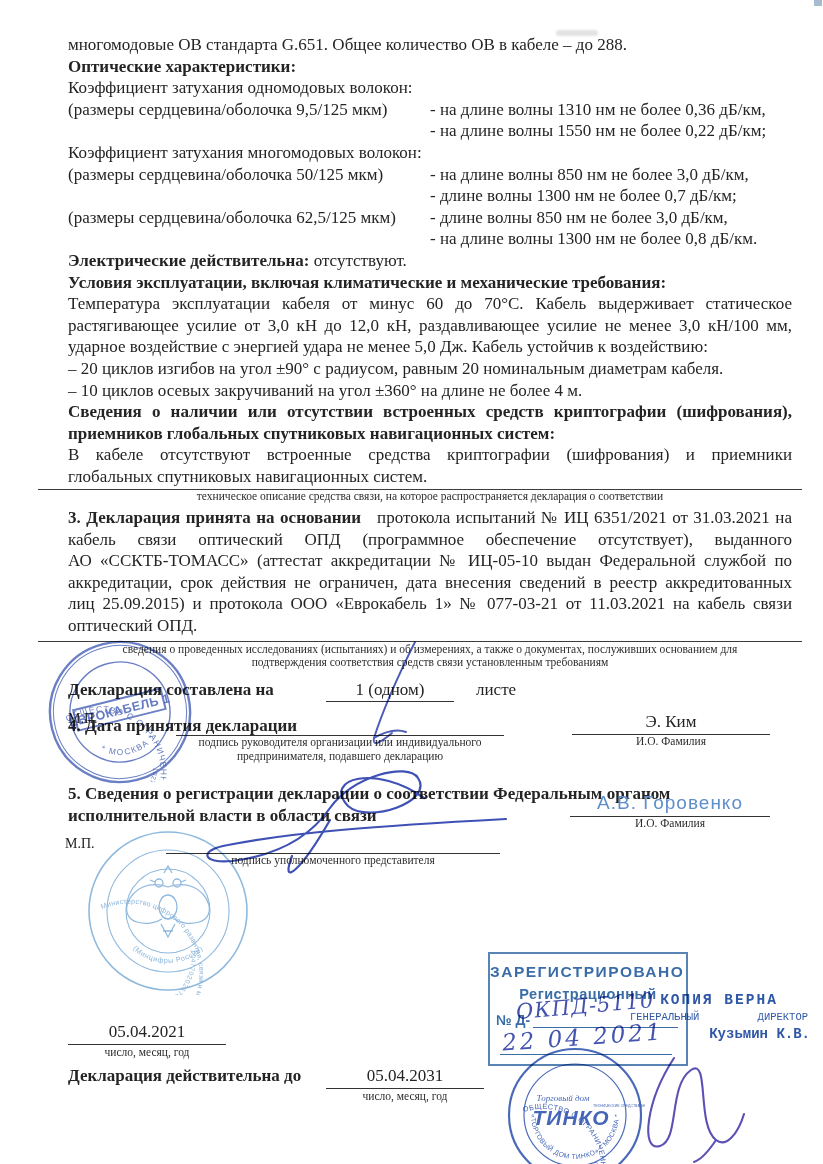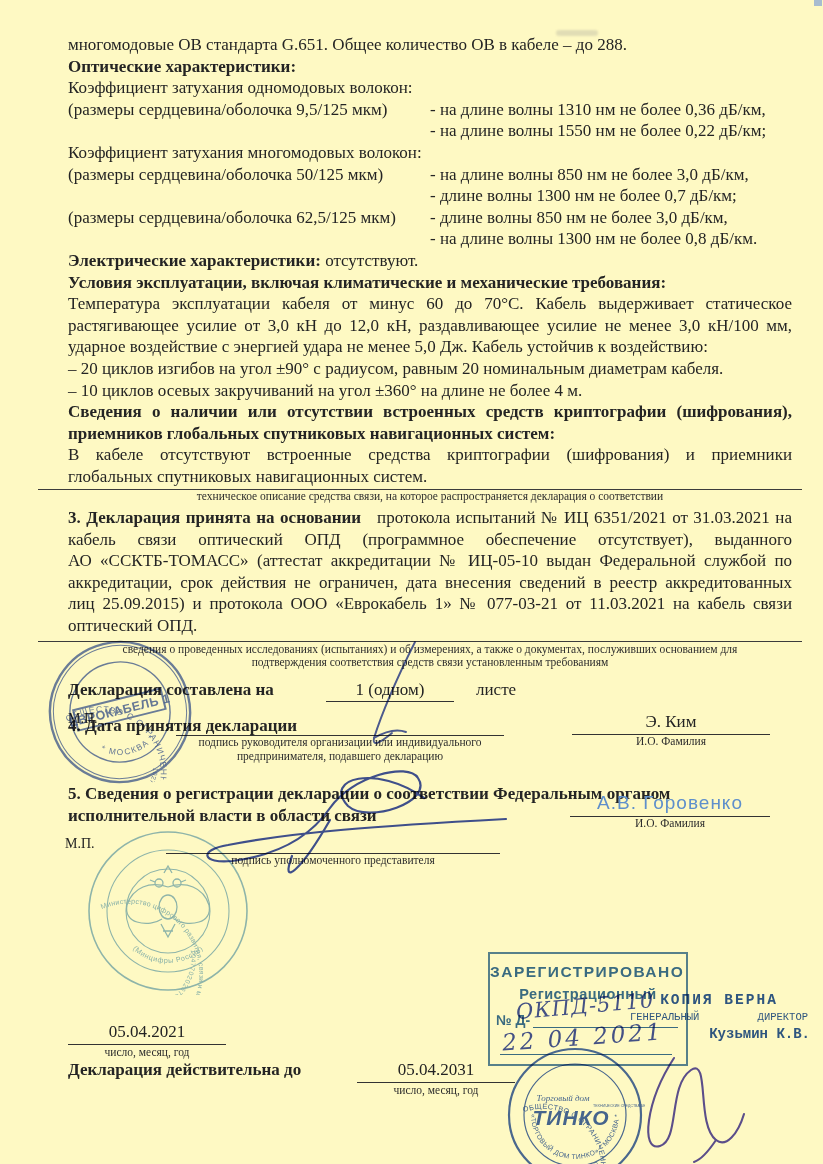--- a/index.html
+++ b/index.html
@@ -1,16 +1,16 @@
 <!DOCTYPE html>
 <html><head>
 <meta charset="utf-8">
 <style>
   html,body{margin:0;padding:0;background:#e8e8e6;}
-  .page{position:relative;width:823px;height:1164px;margin:0 auto;background:#fef9c3;overflow:hidden;
+  .page{position:relative;width:823px;height:1164px;margin:0 auto;background:#ffffff;overflow:hidden;
         font-family:"Liberation Serif","DejaVu Serif",serif;color:#242424;}
   .content{position:absolute;left:68px;top:34px;width:724px;font-size:17px;line-height:21.6px;}
   p{margin:0;}
   .b{font-weight:bold;}
   .jl{text-align:justify;text-align-last:justify;}
   .specrow{display:flex;}
   .spec-left{flex:0 0 362px;}
   .spec-right{flex:1;}
   .caption{font-size:11.5px;line-height:13.5px;text-align:center;color:#2d2d2d;}
   .rule{border-top:1.5px solid #3c3c3c;margin-left:-30px;width:764px;margin-top:2px;}
@@ -80,21 +80,21 @@
     </div>
 
     <div class="specrow">
       <div class="spec-left">(размеры сердцевина/оболочка 62,5/125 мкм)</div>
       <div class="spec-right">
         <p>- длине волны 850 нм не более 3,0 дБ/км,</p>
         <p>- на длине волны 1300 нм не более 0,8 дБ/км.</p>
       </div>
     </div>
 
-    <p><b>Электрические характеристики:</b><span> отсутствуют.</span></p>
+    <p><b>Электрические действительна:</b><span> отсутствуют.</span></p>
 
     <p class="b">Условия эксплуатации, включая климатические и механические требования:</p>
     <p class="jl">Температура эксплуатации кабеля от минус 60 до 70°С. Кабель выдерживает статическое</p>
     <p class="jl">растягивающее усилие от 3,0 кН до 12,0 кН, раздавливающее усилие не менее 3,0 кН/100 мм,</p>
     <p>ударное воздействие с энергией удара не менее 5,0 Дж. Кабель устойчив к воздействию:</p>
     <p>–  20 циклов изгибов на угол ±90° с радиусом, равным 20 номинальным диаметрам кабеля.</p>
     <p>–  10 циклов осевых закручиваний на угол ±360° на длине не более 4 м.</p>
 
     <p class="b jl">Сведения о наличии или отсутствии встроенных средств криптографии (шифрования),</p>
     <p class="b">приемников глобальных спутниковых навигационных систем:</p>
@@ -121,21 +121,21 @@
     </div>
 
     <div class="formrow" style="margin-top:13px;flex-direction:column;">
       <div class="flabel">4. Дата принятия декларации</div>
       <div class="fwrap">
         <div class="fval" style="width:100%;margin-top:48px;">05.04.2021</div>
         <div class="caption">число, месяц, год</div>
       </div>
     </div>
 
-    <div class="formrow" style="margin-top:0;gap:31px;">
+    <div class="formrow" style="margin-top:6px;">
       <div class="flabel">Декларация действительна до</div>
       <div class="fwrap">
         <div class="fval" style="width:100%;">05.04.2031</div>
         <div class="caption">число, месяц, год</div>
       </div>
     </div>
   </div>
 
   <div class="abs mp" style="left:68px;top:711px;">М.П.</div>
   <div class="abs" style="left:176px;top:735px;width:328px;">

